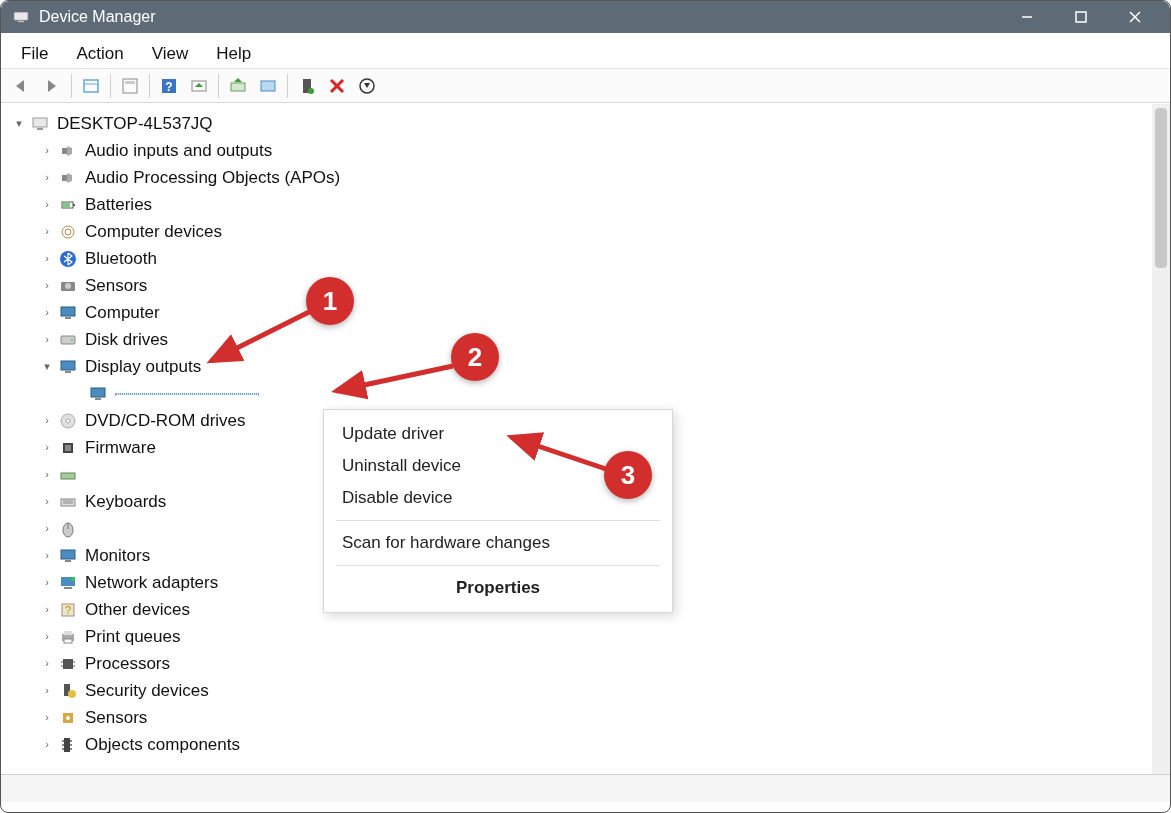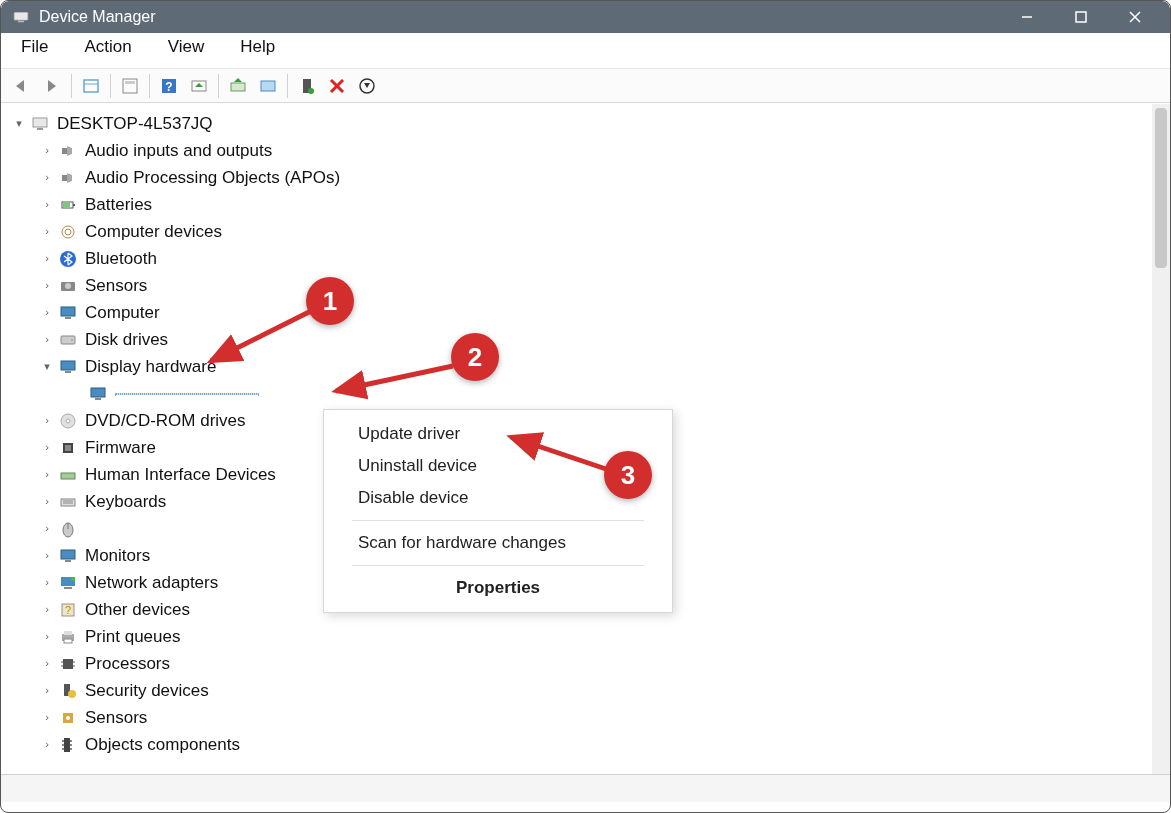--- a/index.html
+++ b/index.html
@@ -34,24 +34,24 @@
   .titlebar .winbtn {
     width: 54px; height: 42px;
     display:flex;align-items:center;justify-content:center;
     color:#fff;
   }
   
   .menubar {
     height: 36px;
     background:#fff;
     display:flex;
-    align-items:flex-start;
+    align-items:flex-end;
     padding: 0 6px;
     border-bottom: 1px solid #e5e5e5;
-    gap: 8px;
+    gap: 0;
   }
   .menubar .menuitem {
     padding: 4px 14px;
     font-size: 17px;
     color:#111;
   }
   
   .toolbar {
     height: 34px;
     background:#fbfbfb;
@@ -131,21 +131,21 @@
     border-radius:4px;
   }
   
   .ctxmenu {
     position:absolute;
     left: 322px; top: 408px;
     width: 350px;
     background:#fff;
     border:1px solid #d7d7d7;
     box-shadow: 3px 3px 10px rgba(0,0,0,0.15);
-    padding: 8px 16px;
+    padding: 8px 0;
     font-size:17px;
   }
   .ctxmenu .citem {
     padding: 6px 18px;
     color:#222;
   }
   .ctxmenu .cdiv {
     height:1px; background:#e0e0e0; margin: 6px 12px;
   }
   .ctxmenu .citem.bold { font-weight:700;text-align:center; }
@@ -363,21 +363,21 @@
           <span class="label">Disk drives</span>
         </div>
         <div class="node depth1">
           <span class="caret">▾</span>
           <span class="nic">
             <svg width="18" height="18">
               <rect x="2" y="3" width="14" height="9" fill="#4a8cc0" stroke="#2a5c80"></rect>
               <rect x="6" y="13" width="6" height="2" fill="#888"></rect>
             </svg>
           </span>
-          <span class="label">Display hardware</span>
+          <span class="label">Display outputs</span>
         </div>
         <div class="node depth2 selected">
           <span class="caret"></span>
           <span class="nic">
             <svg width="18" height="18">
               <rect x="2" y="3" width="14" height="9" fill="#4a8cc0" stroke="#2a5c80"></rect>
               <rect x="6" y="13" width="6" height="2" fill="#888"></rect>
             </svg>
           </span>
           <span class="label"></span>
@@ -402,21 +402,20 @@
           </span>
           <span class="label">Firmware</span>
         </div>
         <div class="node depth1">
           <span class="caret">›</span>
           <span class="nic">
             <svg width="18" height="18">
               <rect x="2" y="7" width="14" height="6" fill="#a8c8a0" stroke="#5a8c50"></rect>
             </svg>
           </span>
-          <span class="label">Human Interface Devices</span>
         </div>
         <div class="node depth1">
           <span class="caret">›</span>
           <span class="nic">
             <svg width="18" height="18">
               <rect x="2" y="6" width="14" height="7" fill="#ddd" stroke="#888"></rect>
               <line x1="4" y1="8" x2="14" y2="8" stroke="#888"></line>
               <line x1="4" y1="10" x2="14" y2="10" stroke="#888"></line>
             </svg>
           </span>

